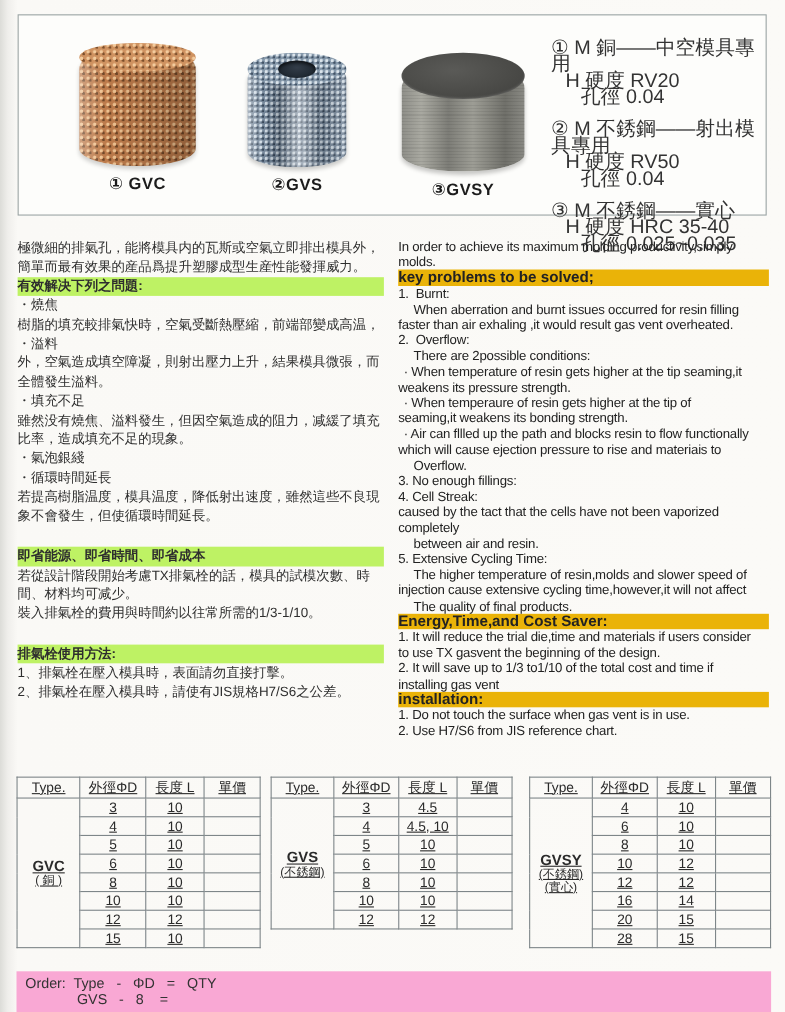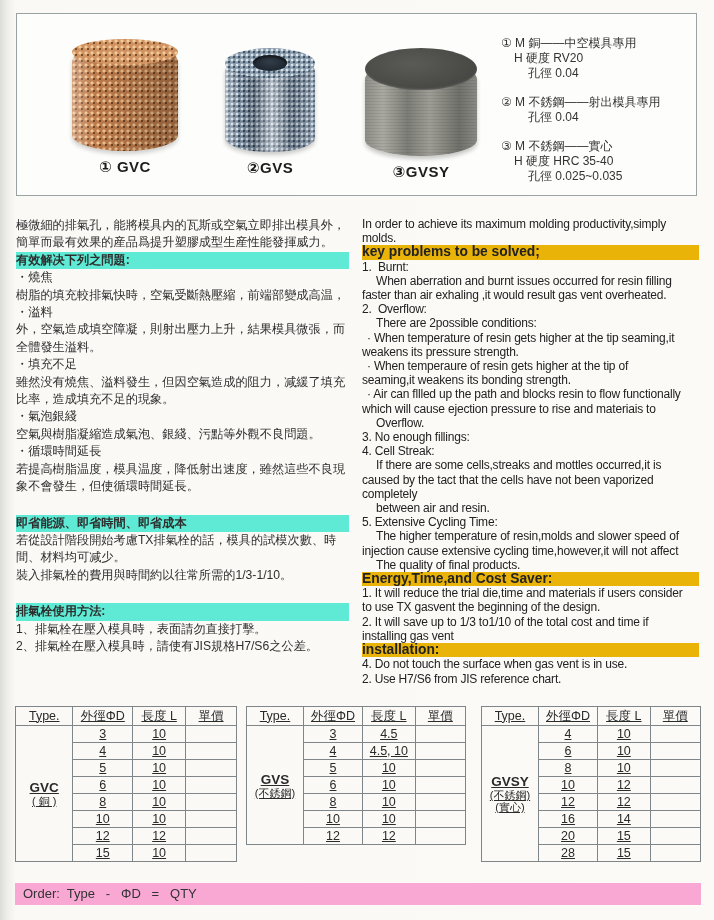--- a/index.html
+++ b/index.html
@@ -57,29 +57,29 @@
   .gvsy .cyl-body{top:20px;border-radius:16px 16px 50% 50% / 12px 12px 16px 16px;
     background-image:
       repeating-linear-gradient(0deg,rgba(0,0,0,.07) 0 1px,rgba(0,0,0,0) 1px 3px),
       linear-gradient(90deg,#8e8e88 0%,#a9a9a1 16%,#7d7d77 38%,#9d9d95 58%,#70706a 84%,#8a8a84 100%);
     box-shadow:0 3px 4px rgba(0,0,0,.22);}
   .gvsy .cyl-top{height:42px;
     background:radial-gradient(ellipse at 42% 38%,#5a5a57 0%,#4a4a47 60%,#3f3f3d 100%);
     box-shadow:inset 0 -1px 2px rgba(255,255,255,.15);}
   .plabel{margin-top:7px;font-size:15px;font-weight:bold;color:#1c1c1c;letter-spacing:.5px;}
   
-  .notes{position:absolute;left:484px;top:22px;width:196px;font-size:12px;line-height:15px;color:#333;}
+  .notes{position:absolute;left:484px;top:22px;width:196px;font-size:18px;line-height:15px;color:#333;}
   .note-group{margin-bottom:14px;}
   .nl2{padding-left:13px;}
   .nl3{padding-left:27px;}
   
   .tl{white-space:pre-wrap;}
   .col-left{position:absolute;left:16px;top:217px;width:333px;
     font-size:12.2px;line-height:17.4px;color:#2e2e2e;}
-  .col-left .h,.col-left .hg{font-weight:bold;background:#5eead4;}
+  .col-left .h,.col-left .hg{font-weight:bold;background:#bef264;}
   .col-left .hg{margin-top:19px;}
   .col-right{position:absolute;left:362px;top:217px;width:337px;
     font-size:12px;line-height:14.2px;letter-spacing:-0.2px;color:#222;}
   .col-right .h{font-weight:bold;font-size:13.8px;background:#eab308;letter-spacing:0;}
   .col-right .i{padding-left:14px;}
   .col-right .d{padding-left:5px;}
   
   .tbl-wrap{position:absolute;top:706px;text-decoration:underline;}
   #table0{left:15px;width:222px;}
   #table1{left:246px;width:220px;}
@@ -124,20 +124,21 @@
     <div class="plabel">③GVSY</div>
   </div>
   <div class="notes" id="notes">
       <div class="note-group">
         <div class="nl1">① M 銅——中空模具專用</div>
         <div class="nl2">H 硬度 RV20</div>
         <div class="nl3">孔徑 0.04</div>
       </div>
       <div class="note-group">
         <div class="nl1">② M 不銹鋼——射出模具專用</div>
+        <div class="nl2">H 硬度 RV50</div>
         <div class="nl3">孔徑 0.04</div>
       </div>
       <div class="note-group">
         <div class="nl1">③ M 不銹鋼——實心</div>
         <div class="nl2">H 硬度 HRC 35-40</div>
         <div class="nl3">孔徑 0.025~0.035</div>
       </div>
     </div>
 </div>
 
@@ -147,21 +148,20 @@
     <div class="tl h">有效解决下列之問題:</div>
     <div class="tl b">・燒焦</div>
     <div class="tl p">樹脂的填充較排氣快時，空氣受斷熱壓縮，前端部變成高温，</div>
     <div class="tl b">・溢料</div>
     <div class="tl p">外，空氣造成填空障凝，則射出壓力上升，結果模具微張，而</div>
     <div class="tl p">全體發生溢料。</div>
     <div class="tl b">・填充不足</div>
     <div class="tl p">雖然没有燒焦、溢料發生，但因空氣造成的阻力，减緩了填充</div>
     <div class="tl p">比率，造成填充不足的現象。</div>
     <div class="tl b">・氣泡銀綫</div>
-    <div class="tl p">空氣與樹脂凝縮造成氣泡、銀綫、污點等外觀不良問題。</div>
     <div class="tl b">・循環時間延長</div>
     <div class="tl p">若提高樹脂温度，模具温度，降低射出速度，雖然這些不良現</div>
     <div class="tl p">象不會發生，但使循環時間延長。</div>
     <div class="tl hg">即省能源、即省時間、即省成本</div>
     <div class="tl p">若從設計階段開始考慮TX排氣栓的話，模具的試模次數、時</div>
     <div class="tl p">間、材料均可减少。</div>
     <div class="tl p">裝入排氣栓的費用與時間約以往常所需的1/3-1/10。</div>
     <div class="tl hg">排氣栓使用方法:</div>
     <div class="tl p">1、排氣栓在壓入模具時，表面請勿直接打擊。</div>
     <div class="tl p">2、排氣栓在壓入模具時，請使有JIS規格H7/S6之公差。</div>
@@ -177,35 +177,34 @@
     <div class="tl i">There are 2possible conditions:</div>
     <div class="tl d">· When temperature of resin gets higher at the tip seaming,it</div>
     <div class="tl p">weakens its pressure strength.</div>
     <div class="tl d">· When temperaure of resin gets higher at the tip of</div>
     <div class="tl p">seaming,it weakens its bonding strength.</div>
     <div class="tl d">· Air can fllled up the path and blocks resin to flow functionally</div>
     <div class="tl p">which will cause ejection pressure to rise and materiais to</div>
     <div class="tl i">Overflow.</div>
     <div class="tl p">3. No enough fillings:</div>
     <div class="tl p">4. Cell Streak:</div>
-    <div class="tl i">If there are some cells,streaks and mottles occurred,it is</div>
     <div class="tl p">caused by the tact that the cells have not been vaporized</div>
     <div class="tl p">completely</div>
     <div class="tl i">between air and resin.</div>
     <div class="tl p">5. Extensive Cycling Time:</div>
     <div class="tl i">The higher temperature of resin,molds and slower speed of</div>
     <div class="tl p">injection cause extensive cycling time,however,it will not affect</div>
     <div class="tl i">The quality of final products.</div>
     <div class="tl h">Energy,Time,and Cost Saver:</div>
     <div class="tl p">1. It will reduce the trial die,time and materials if users consider</div>
     <div class="tl p">to use TX gasvent the beginning of the design.</div>
     <div class="tl p">2. It will save up to 1/3 to1/10 of the total cost and time if</div>
     <div class="tl p">installing gas vent</div>
     <div class="tl h">installation:</div>
-    <div class="tl p">4. Do not touch the surface when gas vent is in use.</div>
+    <div class="tl p">1. Do not touch the surface when gas vent is in use.</div>
     <div class="tl p">2. Use H7/S6 from JIS reference chart.</div>
   </div>
 
 <div class="tbl-wrap" id="table0">
     <table>
       <colgroup>
         <col class="c1">
         <col class="c2">
         <col class="c3">
         <col class="c4">
@@ -386,13 +385,14 @@
           <td>28</td>
           <td>15</td>
           <td></td>
         </tr>
       </tbody>
     </table>
   </div>
 
 <div class="order">
   <div class="ol l1">Order:  Type   -   ΦD   =   QTY</div>
+  <div class="ol l2">GVS   -   8    =</div>
 </div>
 
 </body></html>

